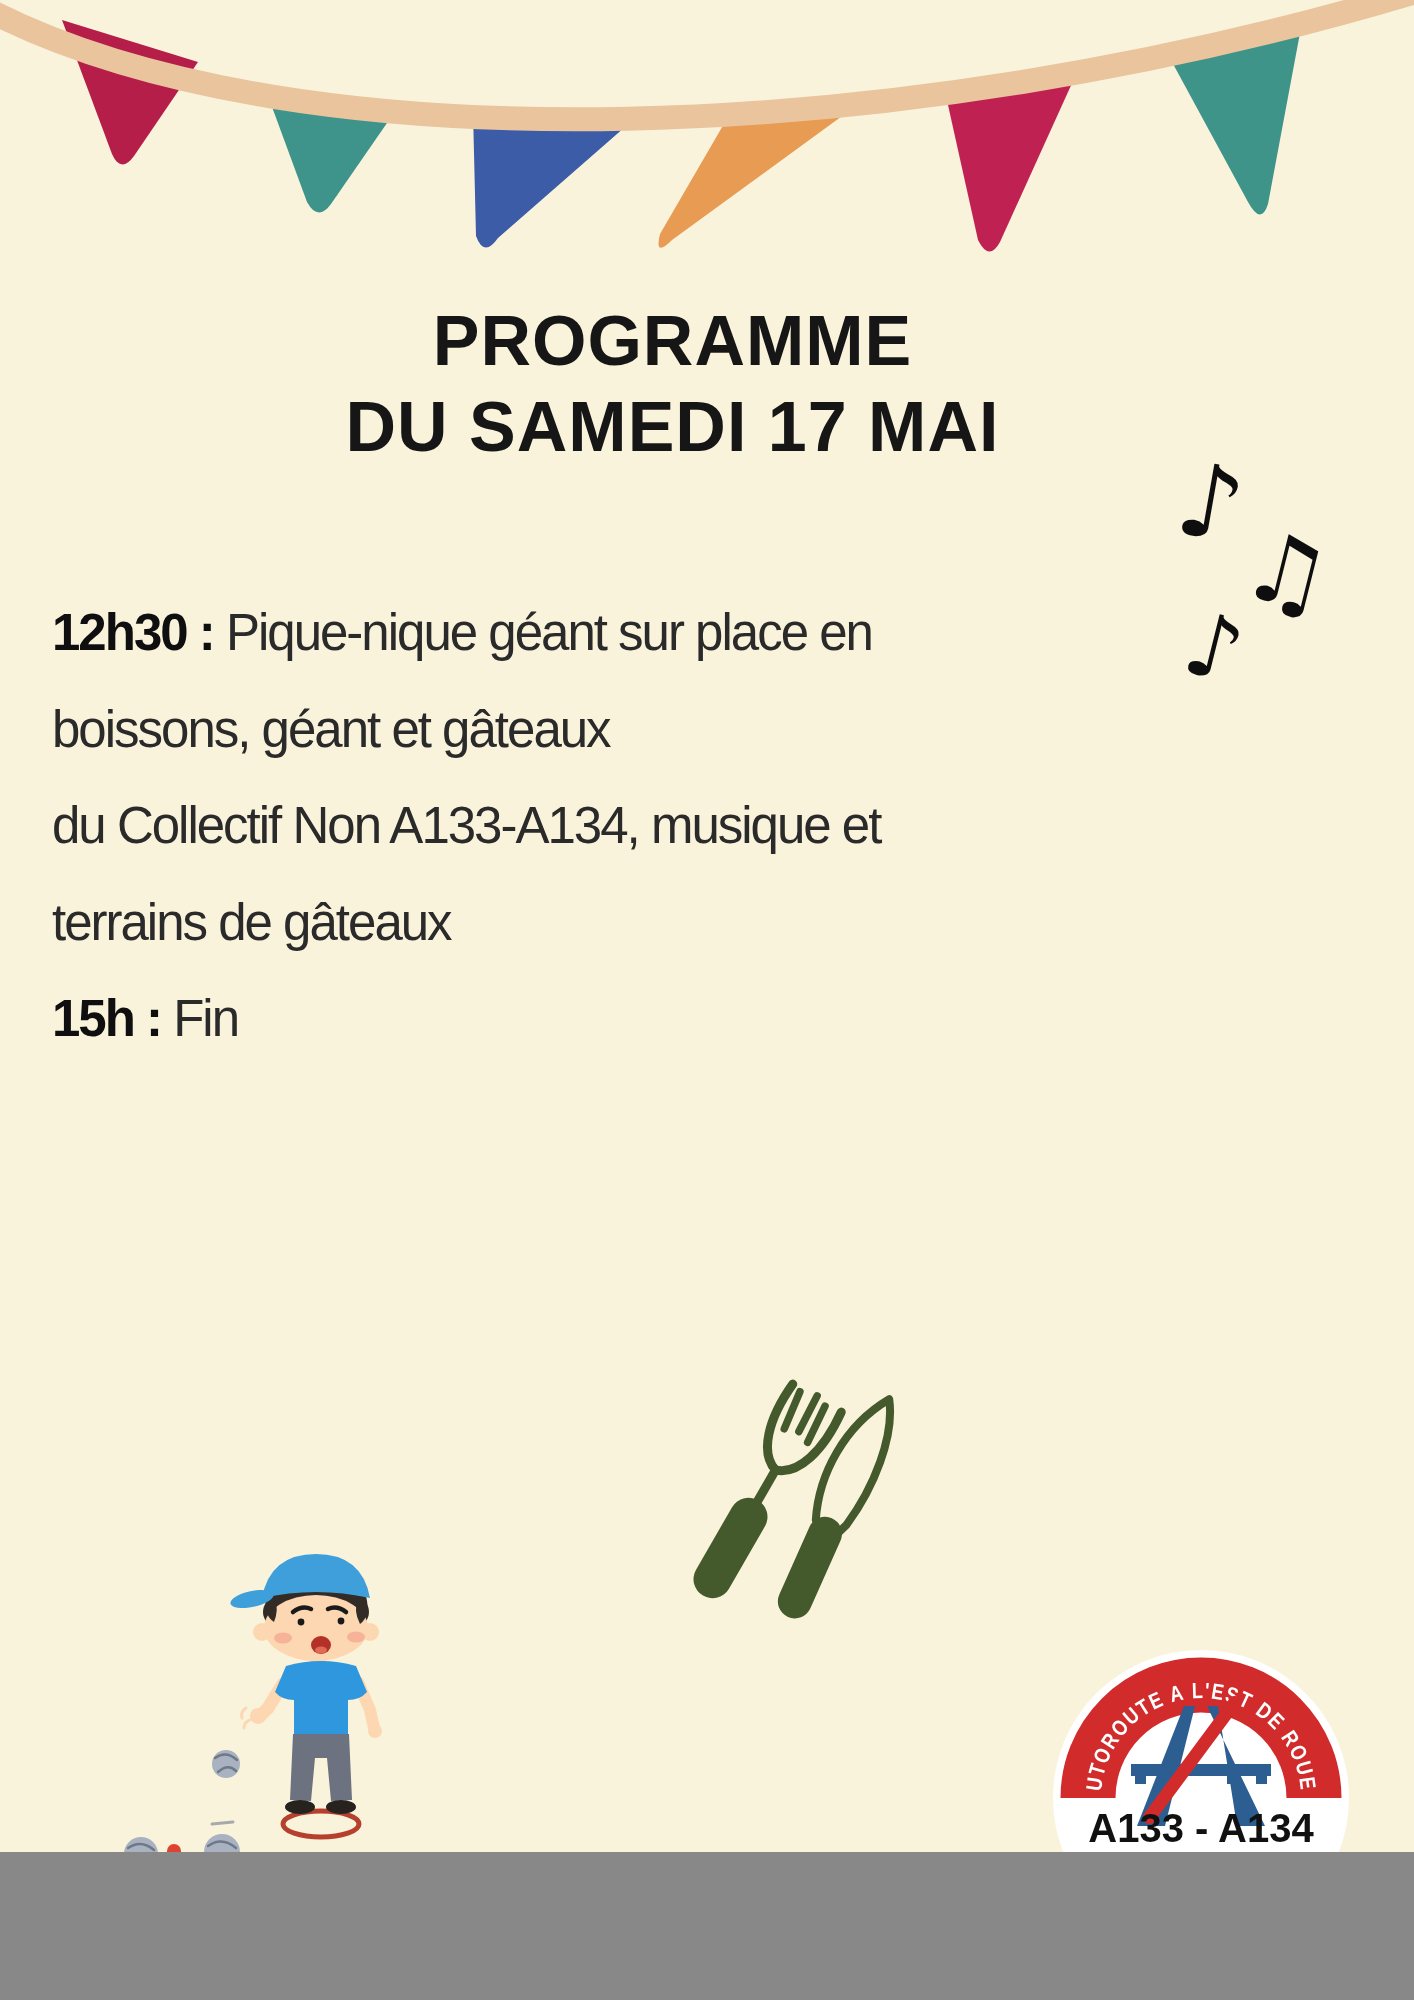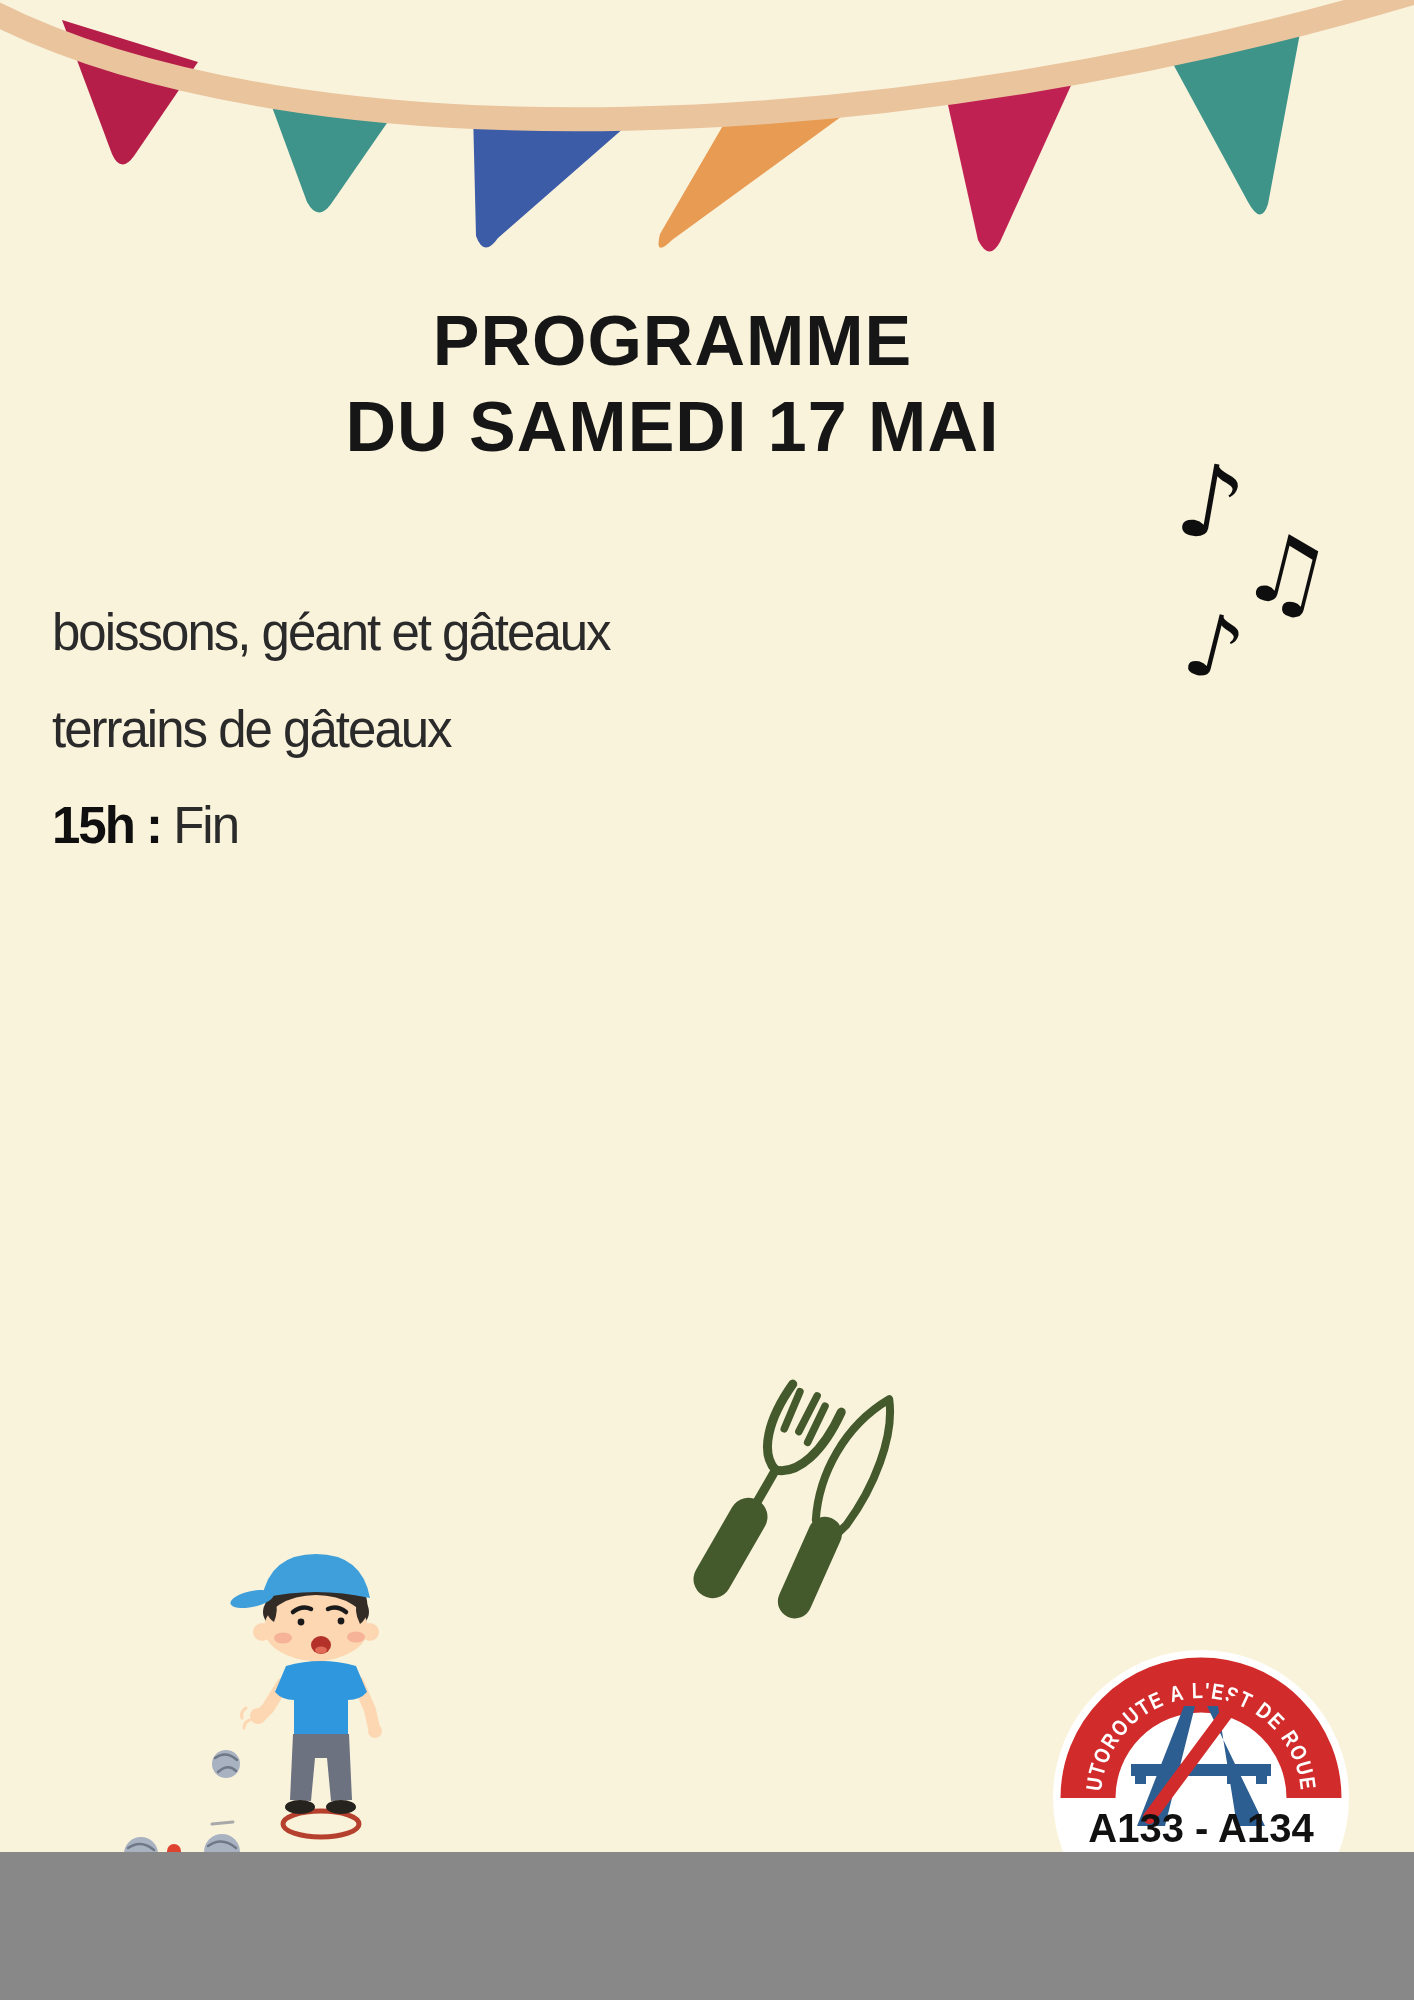--- a/index.html
+++ b/index.html
@@ -53,21 +53,23 @@
   <div class="title">
     <div>PROGRAMME</div>
     <div>DU SAMEDI 17 MAI</div>
   </div>
 
   <span class="note note1">♪</span>
   <span class="note note2">♫</span>
   <span class="note note3">♪</span>
 
   <div class="sched">
+    <div><b>12h30 :</b><span> Pique-nique géant sur place en</span></div>
     <div><b></b><span>boissons, géant et gâteaux</span></div>
+    <div><b></b><span>du Collectif Non A133-A134, musique et</span></div>
     <div><b></b><span>terrains de gâteaux</span></div>
     <div><b>15h :</b><span> Fin</span></div>
   </div>
 
   <svg class="utensils" width="230" height="290" viewBox="0 0 230 290">
     <g transform="translate(80,148) rotate(30)">
       <g fill="none" stroke-linecap="round" stroke="#44592c">
         <path d="M0 30 L0 -15" stroke-width="9"></path>
         <path d="M0 -15 C -22 -22 -32 -55 -28 -98" stroke-width="9"></path>
         <path d="M0 -15 C 22 -22 32 -55 28 -98" stroke-width="9"></path>

